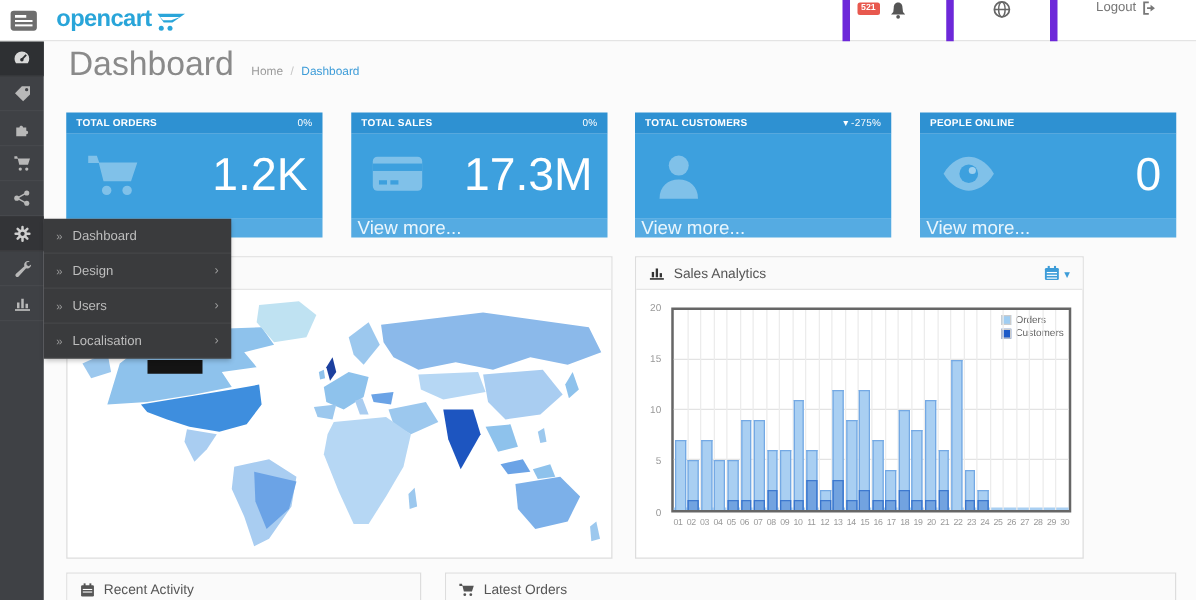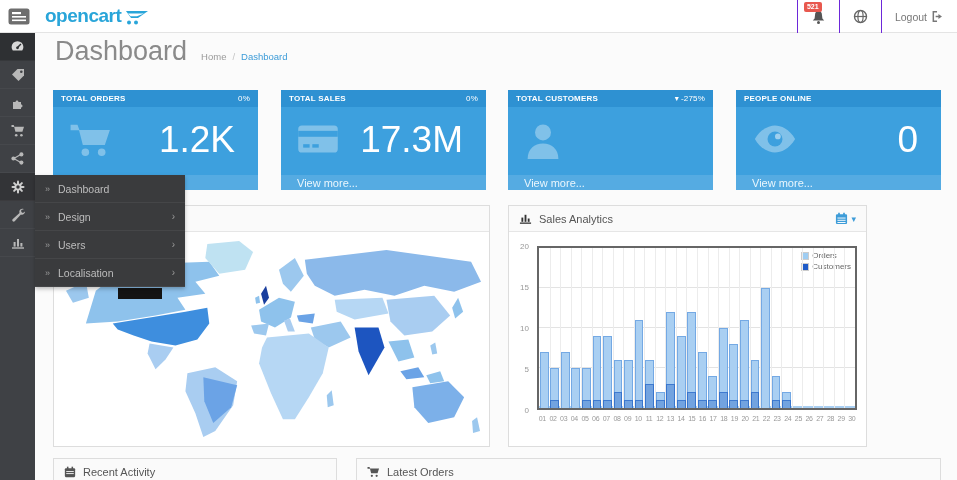--- a/index.html
+++ b/index.html
@@ -18,21 +18,21 @@
   body{font-family:"Liberation Sans",sans-serif}
   #screen{position:relative;width:957px;height:480px;background:#fbfbfb;overflow:hidden;margin:0 auto}
 
   
   .topbar{position:absolute;left:0;top:0;width:957px;height:33px;background:#fff;border-bottom:1px solid #e4e4e4;z-index:30}
   .menu-toggle{position:absolute;left:8px;top:8px;width:22px;height:17px;cursor:pointer}
   .logo{position:absolute;left:45px;top:5px;display:flex;align-items:center;cursor:pointer}
   .logo-text{font-size:19px;font-weight:bold;color:#29a5d9;letter-spacing:-0.5px}
   .logo-mark{margin-left:4px;margin-top:2px}
   .top-right{position:absolute;right:0;top:0;height:33px;display:flex;align-items:stretch}
-  .top-item{display:flex;align-items:center;padding:0 13px;border-left:1px solid #6d28d9;cursor:pointer;position:relative}
+  .top-item{display:flex;align-items:flex-start;padding:0 31px;border-left:6px solid #6d28d9;cursor:pointer;position:relative}
   .badge{position:absolute;left:6px;top:2px;background:var(--badge-red);color:#fff;font-size:7px;font-weight:bold;padding:1px 3px;border-radius:2px;line-height:8px}
   .logout-label{font-size:10.5px;color:#777;margin-right:4px}
 
   
   .sidebar{position:absolute;left:0;top:33px;width:35px;height:447px;background:var(--sidebar-bg);z-index:20}
   .side-item{width:35px;height:28px;display:flex;align-items:center;justify-content:center;cursor:pointer;border-bottom:1px solid rgba(255,255,255,0.04)}
   .side-item.active{background:#2e3033}
   .side-item.open{background:#333437}
 
   
@@ -49,23 +49,23 @@
   .crumbs{font-size:9.5px;display:flex;gap:6px;align-items:center}
   .crumb-home{color:#9a9a9a;cursor:pointer}
   .crumb-sep{color:#c4c4c4}
   .crumb-cur{color:var(--accent-blue);cursor:pointer}
 
   
   .tile{position:absolute;top:90px;width:205px;height:100px;z-index:6}
   .tile-head{height:17px;background:var(--tile-header);color:#fff;font-size:8px;font-weight:bold;display:flex;align-items:center;padding:0 8px;letter-spacing:0.2px}
   .tile-head .pct{margin-left:auto;font-weight:normal;font-size:8px;display:flex;align-items:center;gap:2px}
   .tile-body{height:68px;background:var(--tile-body);position:relative}
-  .tile-value{position:absolute;right:23px;top:0;line-height:66px;font-size:37px;color:#fff;font-weight:300}
+  .tile-value{position:absolute;right:12px;top:0;line-height:66px;font-size:37px;color:#fff;font-weight:300}
   .tile-icon{position:absolute;left:16px;top:15px}
-  .tile-foot{height:15px;background:var(--tile-footer);color:#eaf6fd;font-size:11px;display:flex;align-items:center;padding:0 16px;cursor:pointer}
+  .tile-foot{height:15px;background:var(--tile-footer);color:#eaf6fd;font-size:15px;display:flex;align-items:center;padding:0 5px;cursor:pointer}
 
   
   .panel{position:absolute;background:#fff;border:1px solid #ddd;z-index:5}
   .panel-head{height:26px;background:#fafafa;border-bottom:1px solid #e6e6e6;display:flex;align-items:center;padding:0 10px;gap:7px}
   .panel-title{font-size:11px;color:#555}
   .panel-map{left:53px;top:205px;width:437px;height:242px}
   .panel-chart{left:508px;top:205px;width:359px;height:242px}
   .panel-ra{left:53px;top:458px;width:284px;height:40px}
   .panel-lo{left:356px;top:458px;width:585px;height:40px}
   .cal-btn{margin-left:auto;display:flex;align-items:center;gap:3px;cursor:pointer}

